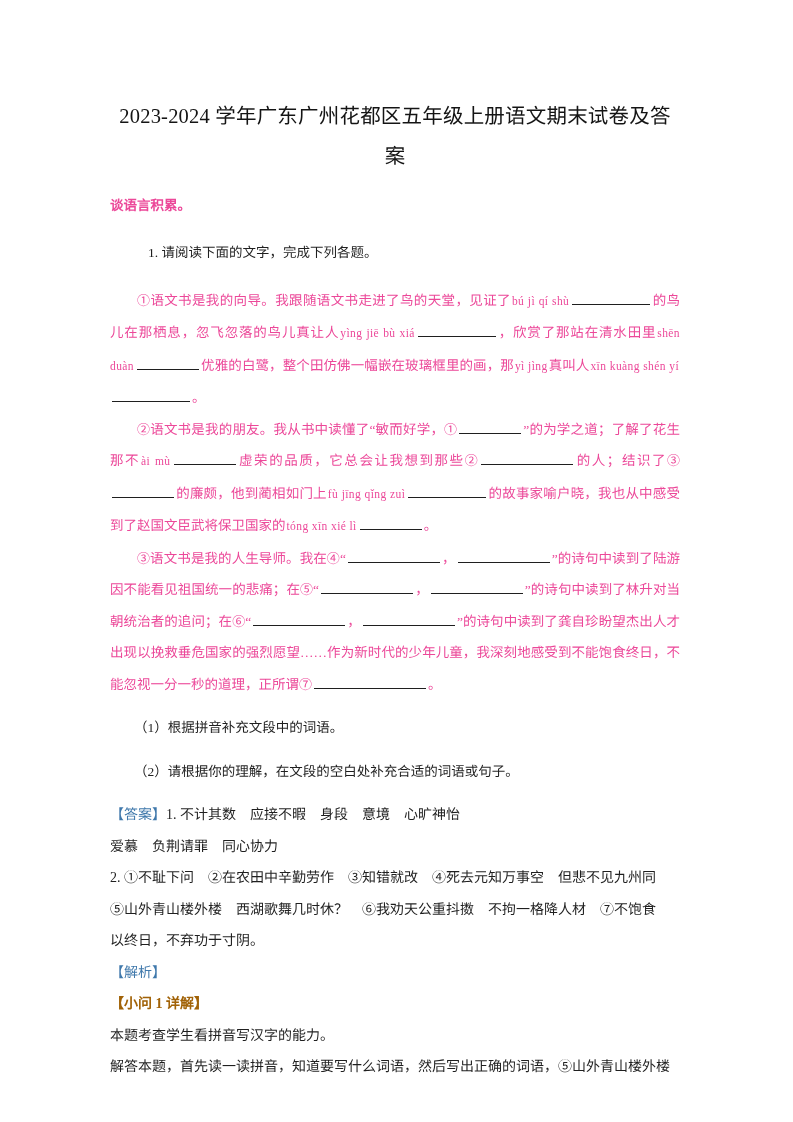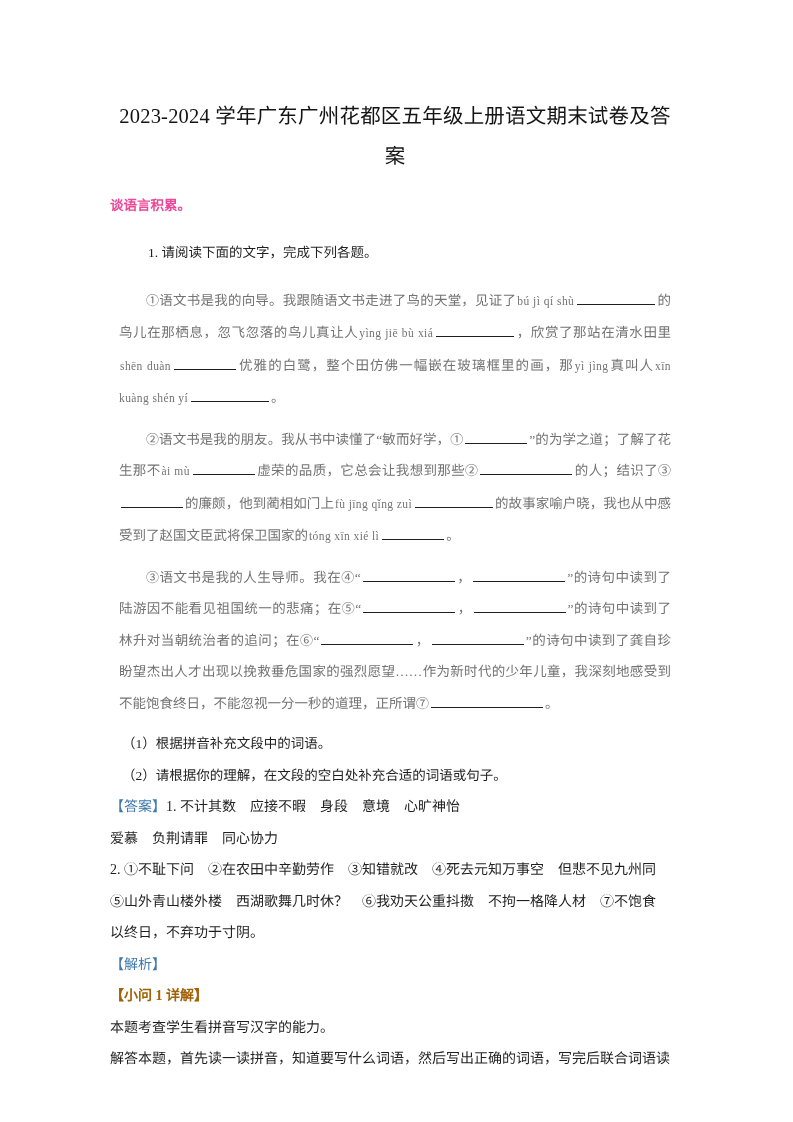--- a/index.html
+++ b/index.html
@@ -42,33 +42,33 @@
     font-size: 13.5px;
     line-height: 31.5px;
     text-indent: 22px;
     margin: 16px;
     color: #1f1f1f;
   }
   .para {
     font-size: 13.5px;
     line-height: 31.5px;
     text-indent: 27px;
-    margin: 9px;
+    margin: 0;
     text-align: justify;
     text-justify: inter-ideograph;
-    color: #737373;
+    color: #ec4899;
   }
   .para.flat,
   .sub-q {
     text-indent: 0;
   }
   .sub-q {
     font-size: 13.5px;
     line-height: 31.5px;
-    margin: 0;
+    margin: 12px;
     text-indent: 12px;
     color: #1f1f1f;
   }
   .ans-line,
   .exp-line {
     font-size: 14px;
     line-height: 31.5px;
     margin: 0;
     text-indent: 0;
     text-align: justify;
@@ -125,15 +125,15 @@
 
   <p class="ans-line"><span class="tag-blue">【答案】</span><span>1. 不计其数　应接不暇　身段　意境　心旷神怡</span></p>
   <p class="ans-line">爱慕　负荆请罪　同心协力</p>
   <p class="ans-line">2. ①不耻下问　②在农田中辛勤劳作　③知错就改　④死去元知万事空　但悲不见九州同</p>
   <p class="ans-line">⑤山外青山楼外楼　西湖歌舞几时休？　⑥我劝天公重抖擞　不拘一格降人材　⑦不饱食</p>
   <p class="ans-line">以终日，不弃功于寸阴。</p>
 
   <p class="exp-line"><span class="tag-blue">【解析】</span></p>
   <p class="exp-line"><span class="bold-tag">【小问 1 详解】</span></p>
   <p class="exp-line">本题考查学生看拼音写汉字的能力。</p>
-  <p class="exp-line">解答本题，首先读一读拼音，知道要写什么词语，然后写出正确的词语，写完后联合词语读</p>
+  <p class="exp-line">解答本题，首先读一读拼音，知道要写什么词语，然后写出正确的词语，⑤山外青山楼外楼</p>
 
 </div>
 
 </body></html>

